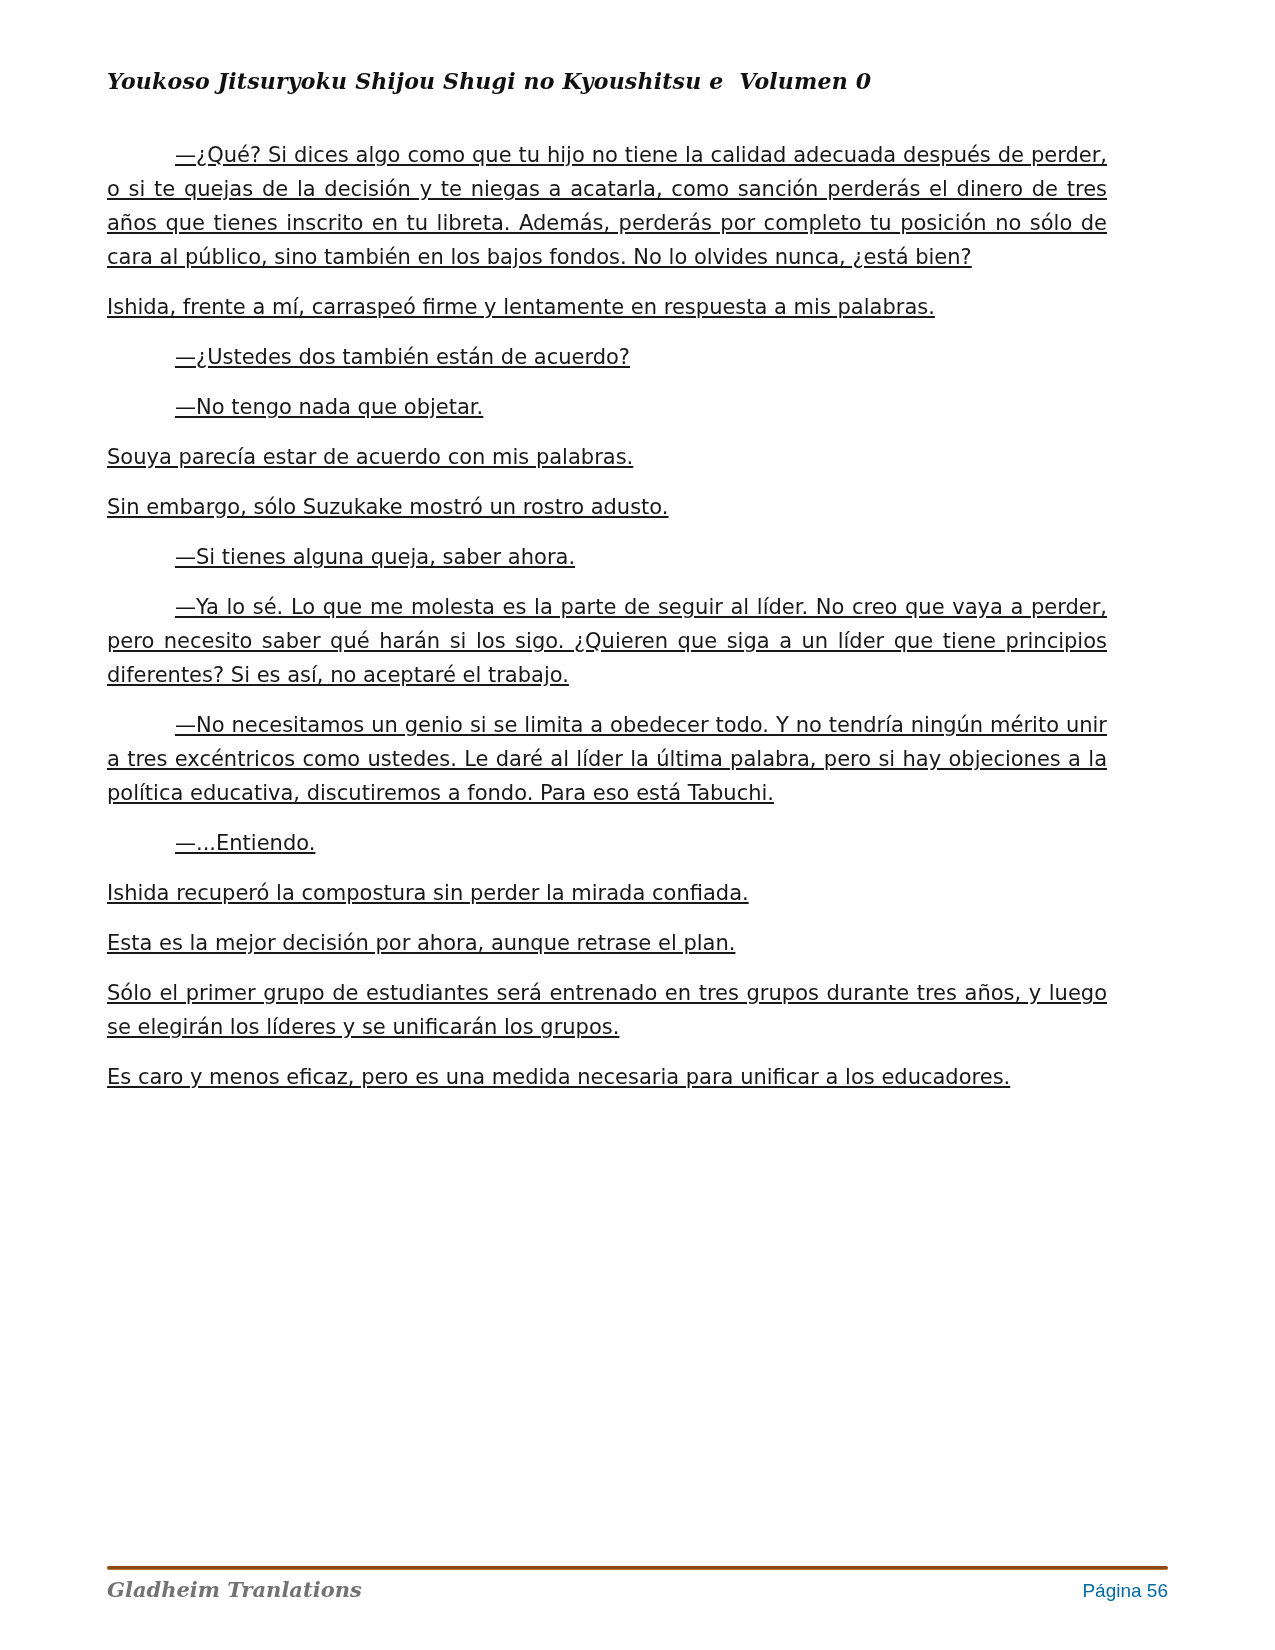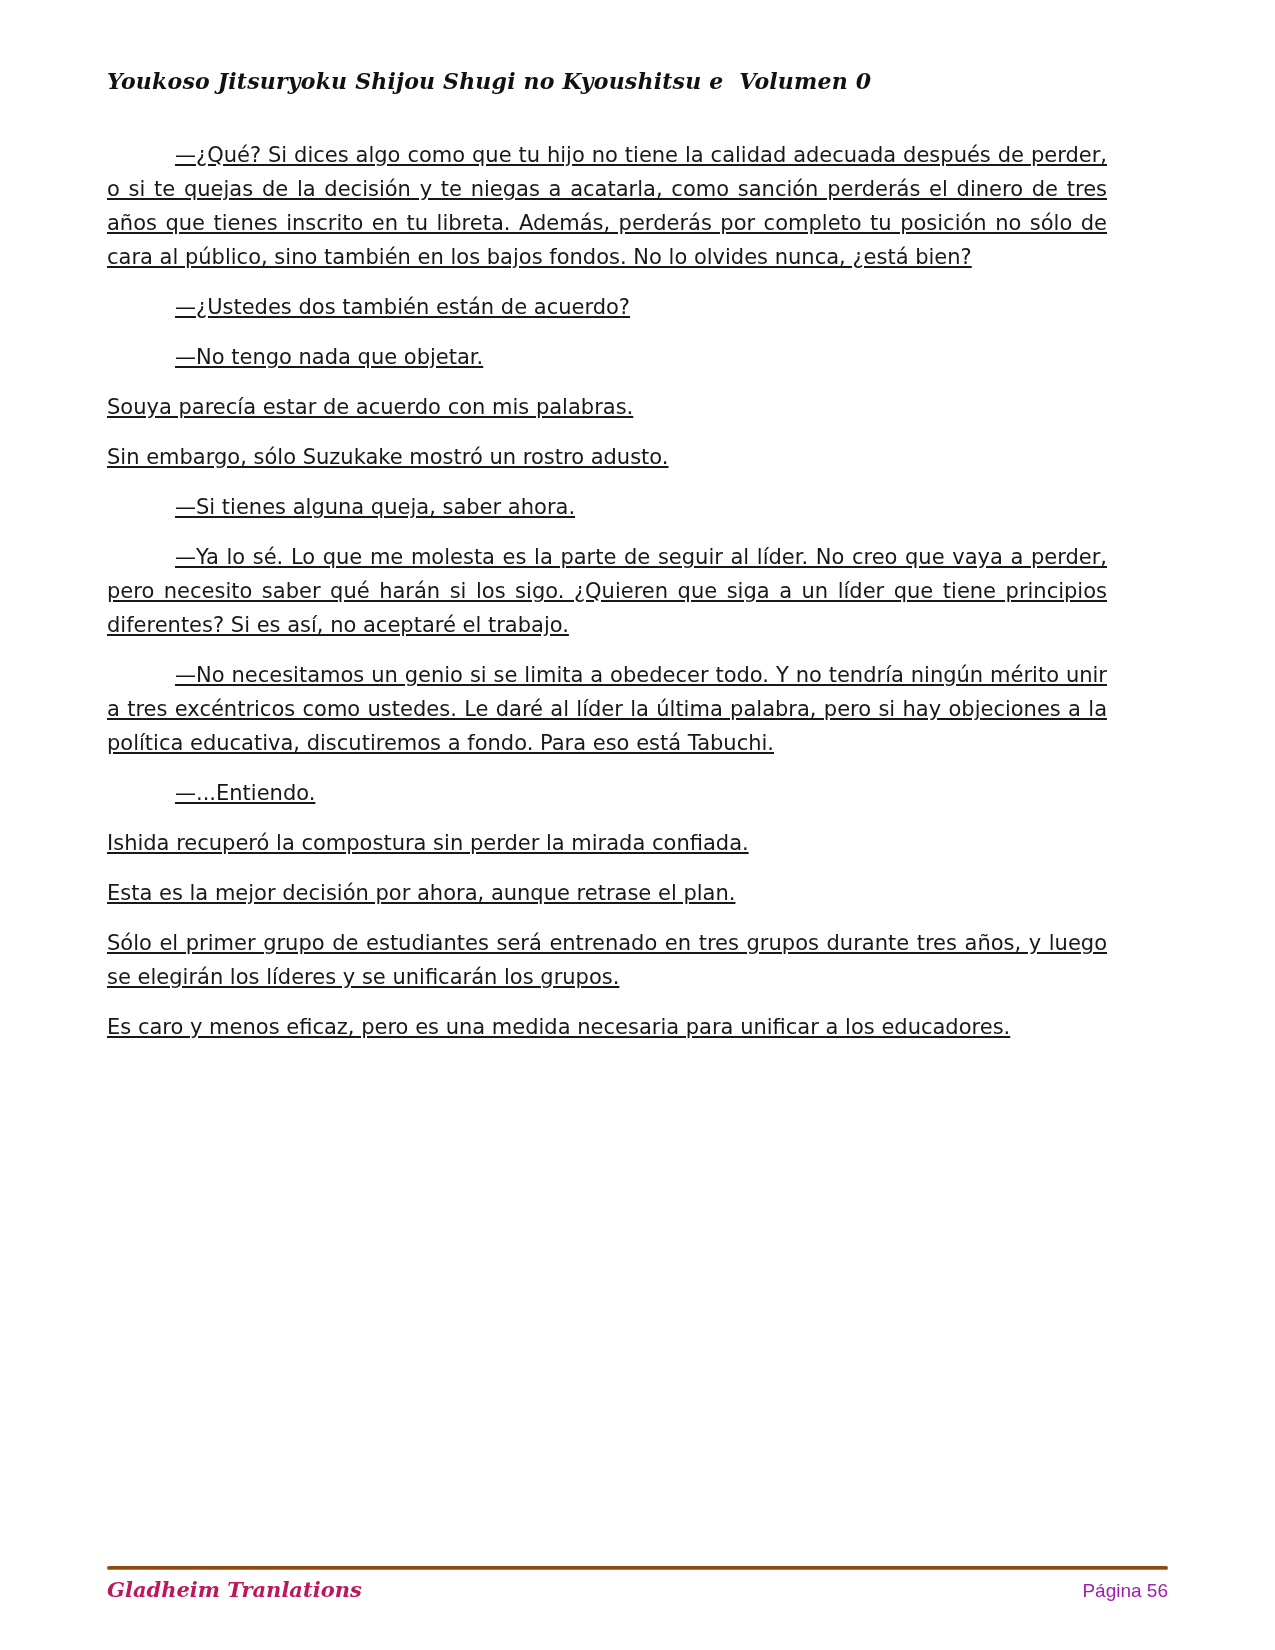--- a/index.html
+++ b/index.html
@@ -57,37 +57,38 @@
     margin-top: 7px;
     display: flex;
     justify-content: space-between;
     align-items: baseline;
   }
   .footer-left {
     font-family: "DejaVu Serif", serif;
     font-style: italic;
     font-weight: bold;
     font-size: 21px;
-    color: #be185d;
+    color: #737373;
   }
   .footer-right {
     font-family: "Liberation Sans", sans-serif;
     font-size: 19px;
-    color: #a21caf;
+    color: #0369a1;
   }
 </style>
 </head>
 <body>
 
 <div class="page">
 
   <div class="doc-header">Youkoso Jitsuryoku Shijou Shugi no Kyoushitsu e  Volumen 0</div>
 
   <div class="doc-body">
       <p class="para indent">—¿Qué? Si dices algo como que tu hijo no tiene la calidad adecuada después de perder, o si te quejas de la decisión y te niegas a acatarla, como sanción perderás el dinero de tres años que tienes inscrito en tu libreta. Además, perderás por completo tu posición no sólo de cara al público, sino también en los bajos fondos. No lo olvides nunca, ¿está bien?</p>
+      <p class="para">Ishida, frente a mí, carraspeó firme y lentamente en respuesta a mis palabras.</p>
       <p class="para indent">—¿Ustedes dos también están de acuerdo?</p>
       <p class="para indent">—No tengo nada que objetar.</p>
       <p class="para">Souya parecía estar de acuerdo con mis palabras.</p>
       <p class="para">Sin embargo, sólo Suzukake mostró un rostro adusto.</p>
       <p class="para indent">—Si tienes alguna queja, saber ahora.</p>
       <p class="para indent">—Ya lo sé. Lo que me molesta es la parte de seguir al líder. No creo que vaya a perder, pero necesito saber qué harán si los sigo. ¿Quieren que siga a un líder que tiene principios diferentes? Si es así, no aceptaré el trabajo.</p>
       <p class="para indent">—No necesitamos un genio si se limita a obedecer todo. Y no tendría ningún mérito unir a tres excéntricos como ustedes. Le daré al líder la última palabra, pero si hay objeciones a la política educativa, discutiremos a fondo. Para eso está Tabuchi.</p>
       <p class="para indent">—...Entiendo.</p>
       <p class="para">Ishida recuperó la compostura sin perder la mirada confiada.</p>
       <p class="para">Esta es la mejor decisión por ahora, aunque retrase el plan.</p>

